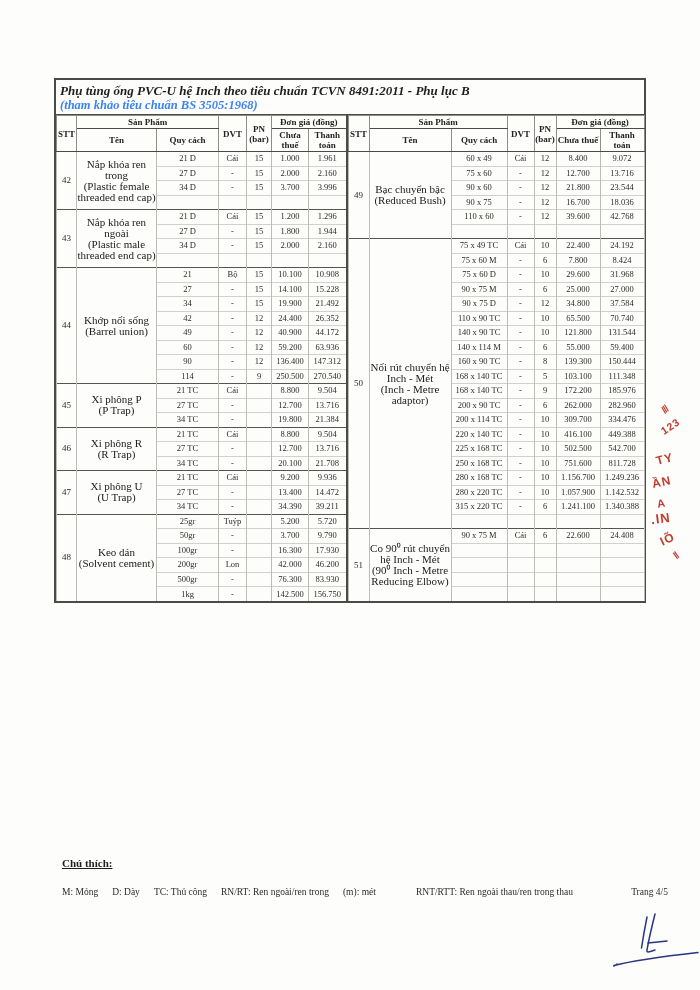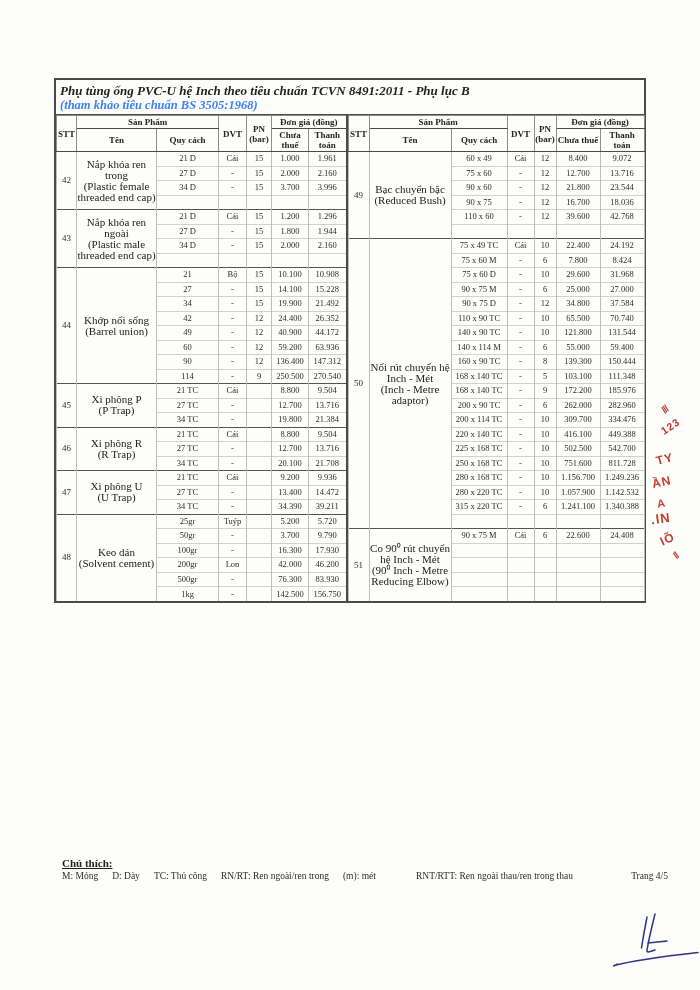--- a/index.html
+++ b/index.html
@@ -66,21 +66,21 @@
   td.stt-cell{font-size:9px;}
   
   .footnote{
     position:absolute;left:62px;top:857px;width:610px;
     font-size:10px;
   }
   .chu-thich{
     font-weight:bold;text-decoration:underline;font-size:11px;color:#1f1f1d;
   }
   .note-line{
-    display:flex;align-items:baseline;margin-top:2px;
+    display:flex;align-items:baseline;margin-top:18px;
     font-size:9.5px;color:#2b2b29;white-space:nowrap;
   }
   .note-line .n{margin-right:14px;}
   .note-line .n-right{margin-left:26px;}
   .note-line .n-page{margin-left:auto;margin-right:4px;}
   
   .stamp{position:absolute;right:0;top:400px;width:52px;height:170px;overflow:hidden;}
   .stamp span{
     position:absolute;
     color:#c23c2e;

